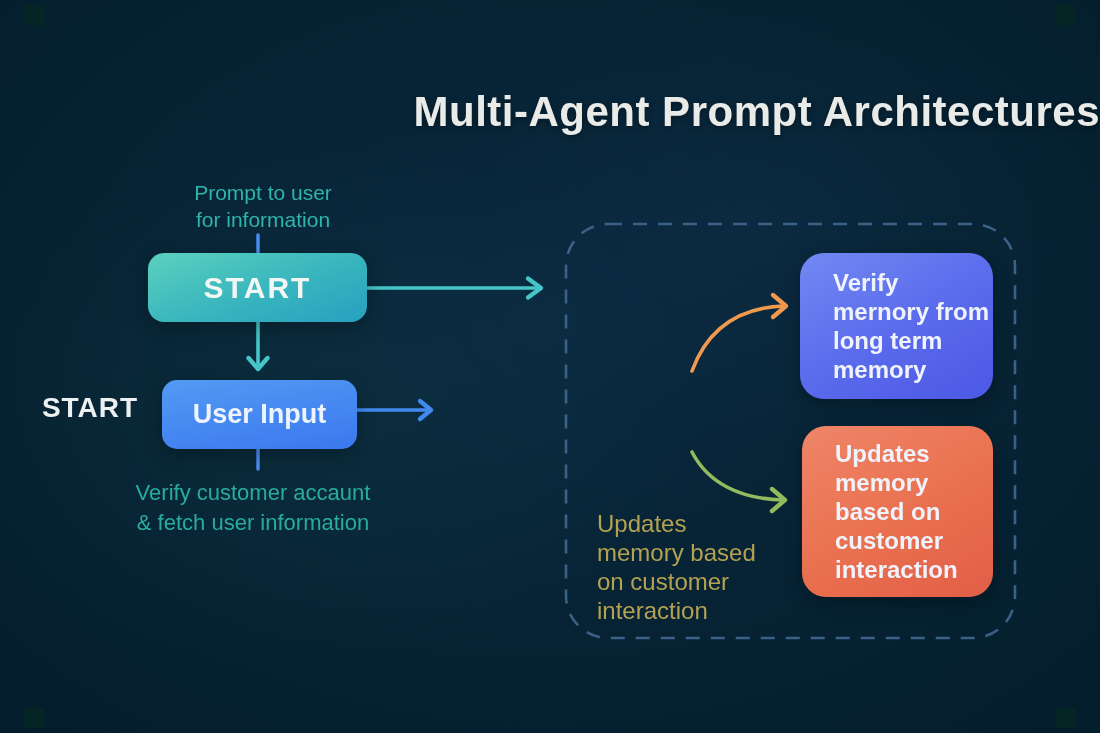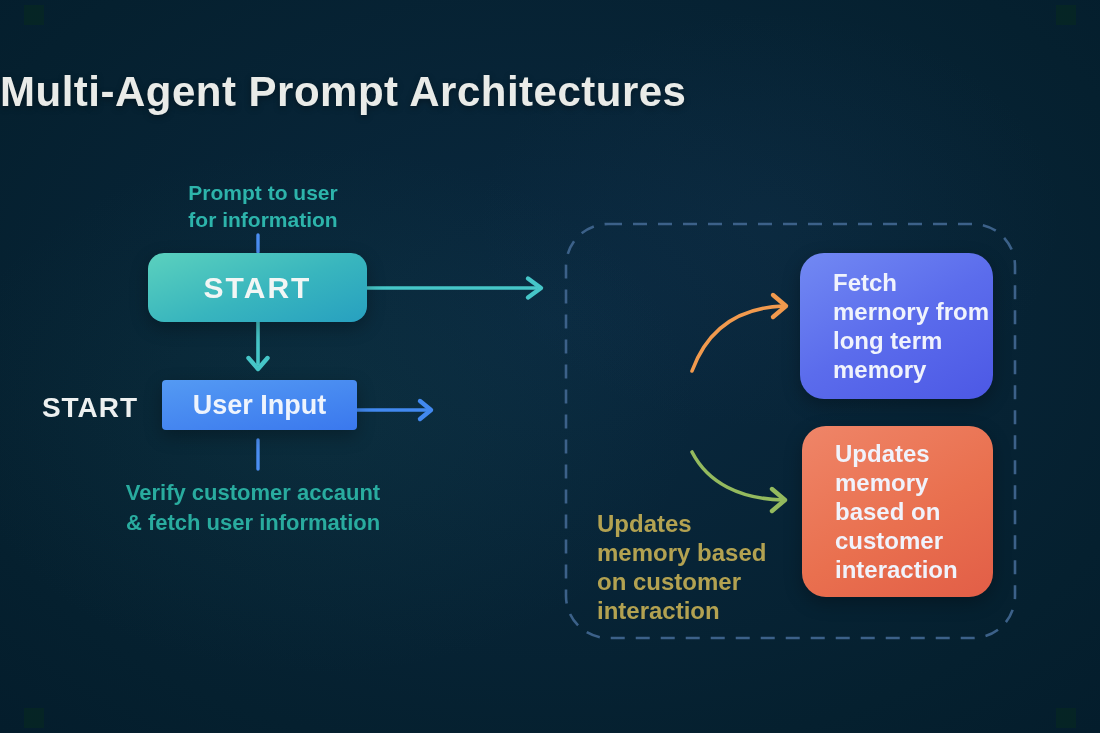--- a/index.html
+++ b/index.html
@@ -9,59 +9,59 @@
     background:
       radial-gradient(540px 380px at 29% 56%, rgba(35,105,95,0.12), transparent 70%),
       radial-gradient(420px 300px at 70% 30%, rgba(40,80,120,0.10), transparent 70%),
       radial-gradient(1150px 800px at 50% 44%, #0a2940 0%, #05202f 55%, #021726 100%);
   }
   .corner{position:absolute;width:20px;height:20px;background:#07291f;opacity:.55;}
   .corner.tl{left:24px;top:5px}.corner.tr{left:1056px;top:5px}
   .corner.bl{left:24px;top:708px}.corner.br{left:1056px;top:708px}
 
   .title{
-    position:absolute;left:0;top:68px;width:100%;text-align:left;
+    position:absolute;left:0;top:88px;width:100%;text-align:right;
     font-size:42px;font-weight:700;letter-spacing:.5px;color:#e9ebe8;
     text-shadow:0 2px 6px rgba(0,0,0,.35);
   }
 
   svg.overlay{position:absolute;left:0;top:0;z-index:1;}
 
   .node{
     position:absolute;z-index:2;display:flex;align-items:center;justify-content:center;
     color:#fff;font-weight:700;box-shadow:0 6px 18px rgba(0,0,0,.28);
   }
   .node-start{
     left:148px;top:253px;width:219px;height:69px;border-radius:16px;
     background:linear-gradient(160deg,#5bd1be 0%,#38b5be 55%,#27a0c0 100%);
     font-size:30px;letter-spacing:2px;color:#f2f6f5;
   }
   .node-user-input{
-    left:162px;top:380px;width:195px;height:50px;border-radius:4px;
+    left:162px;top:380px;width:195px;height:69px;border-radius:15px;
     background:linear-gradient(170deg,#549af3 0%,#3a78ee 100%);
     font-size:27px;color:#eef4fd;
   }
   .node-supervisor{
     left:445px;top:370px;width:252px;height:82px;border-radius:19px;
     background:linear-gradient(135deg,#a98fe1 0%,#8a64cc 55%,#6a45ad 100%);
     font-size:31px;color:#f3eef9;
   }
   .memory-node{justify-content:flex-start;padding-left:33px;box-sizing:border-box;
     font-weight:600;font-size:24px;line-height:29px;text-align:left;color:#f0f3fc;}
   .node-fetch{
     left:800px;top:253px;width:193px;height:146px;border-radius:24px;
     background:linear-gradient(150deg,#7289f3 0%,#5b6cec 50%,#4c58e5 100%);
   }
   .node-updates{
     left:802px;top:426px;width:191px;height:171px;border-radius:24px;
     background:linear-gradient(150deg,#ef8568 0%,#e9704f 55%,#e25e47 100%);
   }
   .prewrap{white-space:pre-line;}
 
-  .ann{position:absolute;z-index:2;font-weight:700;white-space:pre-line;}
+  .ann{position:absolute;z-index:2;font-weight:400;white-space:pre-line;}
   .ann-prompt{left:150px;top:179px;width:226px;text-align:center;
     font-size:21px;line-height:27px;color:#2db4ab;}
   .ann-verify{left:105px;top:478px;width:296px;text-align:center;
     font-size:22px;line-height:30px;color:#29ac9f;}
   .ann-orch{left:597px;top:238px;font-size:25px;line-height:31px;color:#3a6a9e;}
   .ann-gold{left:597px;top:509px;font-size:24px;line-height:29px;color:#b3a251;}
   .side-start{position:absolute;z-index:2;left:36px;top:392px;width:108px;text-align:center;
     font-size:28px;font-weight:700;letter-spacing:1px;color:#edf0f0;}
 </style>
 </head>
@@ -103,21 +103,21 @@
   <div class="node node-start">
     <span>START</span>
   </div>
 
   <div class="node node-user-input">
     <span>User Input</span>
   </div>
 
 
   <div class="node memory-node node-fetch">
-    <span class="prewrap">Fetch
+    <span class="prewrap">Verify
 mernory from
 long term
 memory</span>
   </div>
 
   <div class="node memory-node node-updates">
     <span class="prewrap">Updates
 memory
 based on
 customer

